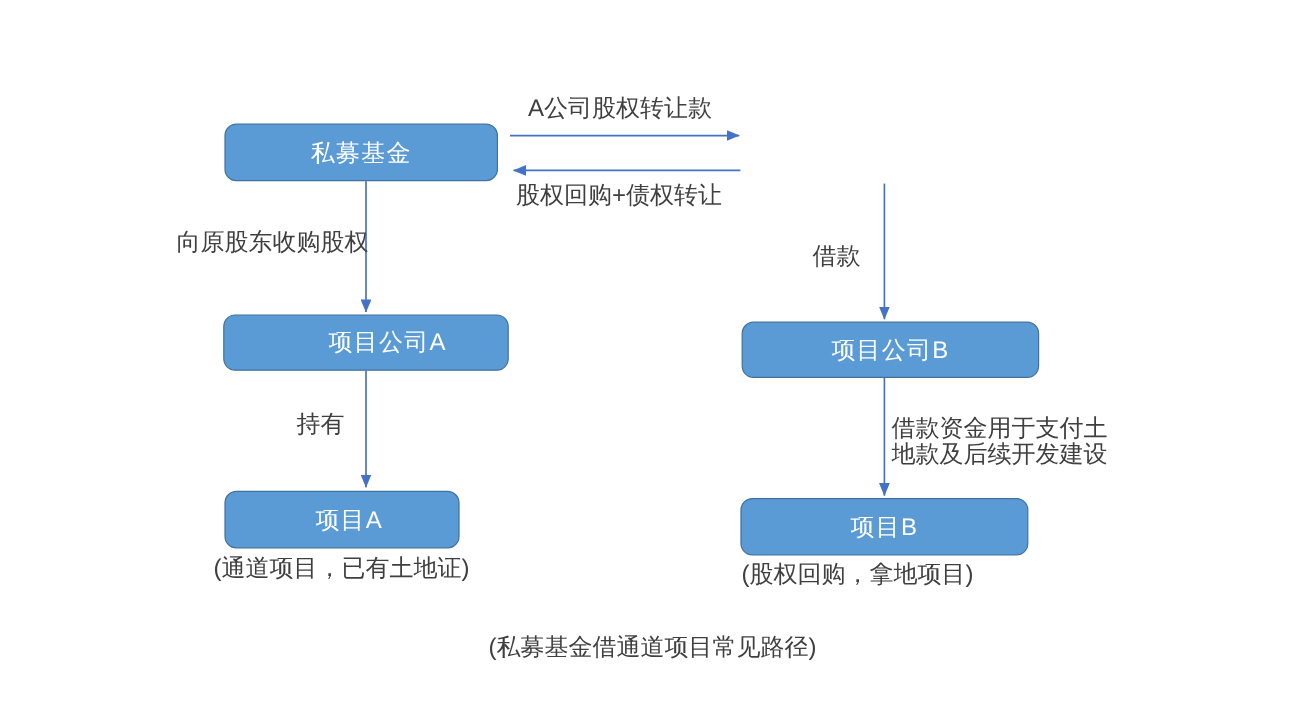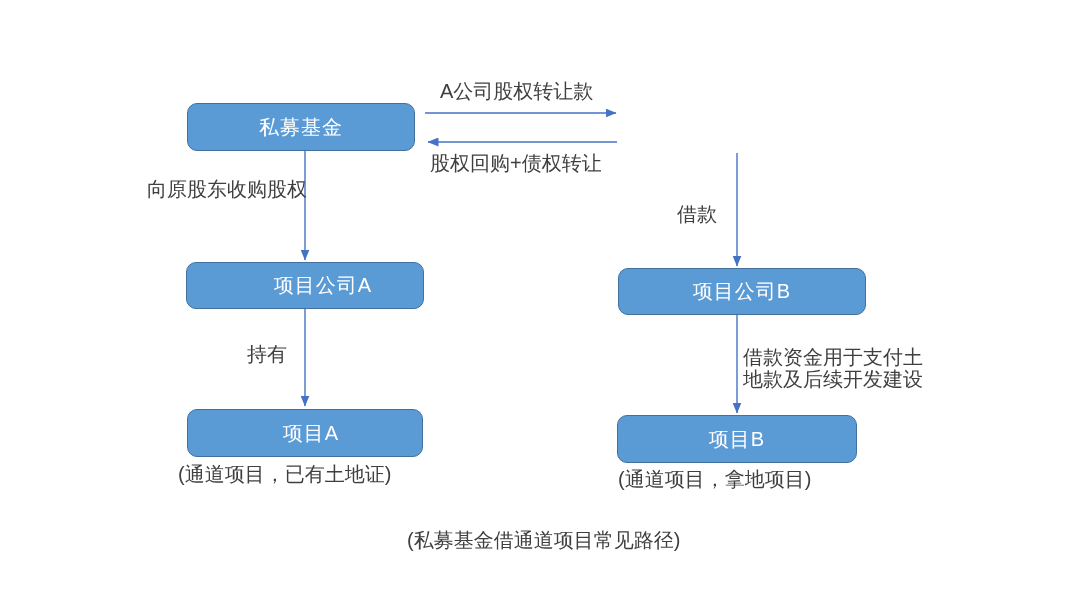--- a/index.html
+++ b/index.html
@@ -46,27 +46,27 @@
     line-height: 22px;
     white-space: nowrap;
   }
   .lbl.wrap { white-space: normal; }
 
   
   .node-fund        { left: 187px; top: 103px; width: 228px; height: 48px; }
   .node-shareholder { left: 618px; top: 105px; width: 239px; height: 48px; }
   .node-projco-a    { left: 186px; top: 262px; width: 238px; height: 47px; padding-left: 36px; }
   .node-projco-b    { left: 618px; top: 268px; width: 248px; height: 47px; }
-  .node-proj-a      { left: 187px; top: 409px; width: 236px; height: 48px; padding-left: 12px; }
+  .node-proj-a      { left: 187px; top: 409px; width: 196px; height: 48px; padding-left: 12px; }
   .node-proj-b      { left: 617px; top: 415px; width: 240px; height: 48px; }
 
   
   .lbl-transfer { left: 440px; top: 80px;  }
   .lbl-buyback  { left: 430px; top: 152px; }
-  .lbl-acquire  { left: 147px; top: 178px; }
+  .lbl-acquire  { left: 147px; top: 191px; }
   .lbl-loan     { left: 677px; top: 203px; }
   .lbl-hold     { left: 235px; top: 343px; margin-left: 12px; }
   .lbl-loanuse  { left: 743px; top: 346px; width: 198px; }
 
   
   .note-a  { left: 178px; top: 463px; }
   .note-b  { left: 618px; top: 468px; }
   .caption { left: 407px; top: 529px; }
 </style>
 </head>
@@ -105,16 +105,16 @@
   </div>
 
   <div class="lbl lbl-transfer">A公司股权转让款</div>
   <div class="lbl lbl-buyback">股权回购+债权转让</div>
   <div class="lbl lbl-acquire">向原股东收购股权</div>
   <div class="lbl lbl-loan">借款</div>
   <div class="lbl lbl-hold">持有</div>
   <div class="lbl lbl-loanuse wrap">借款资金用于支付土地款及后续开发建设</div>
 
   <div class="lbl note-a">(通道项目，已有土地证)</div>
-  <div class="lbl note-b">(通道项目，拿地项目)</div>
+  <div class="lbl note-b">(股权回购，拿地项目)</div>
   <div class="lbl caption">(私募基金借通道项目常见路径)</div>
 
 </div>
 
 </body></html>

